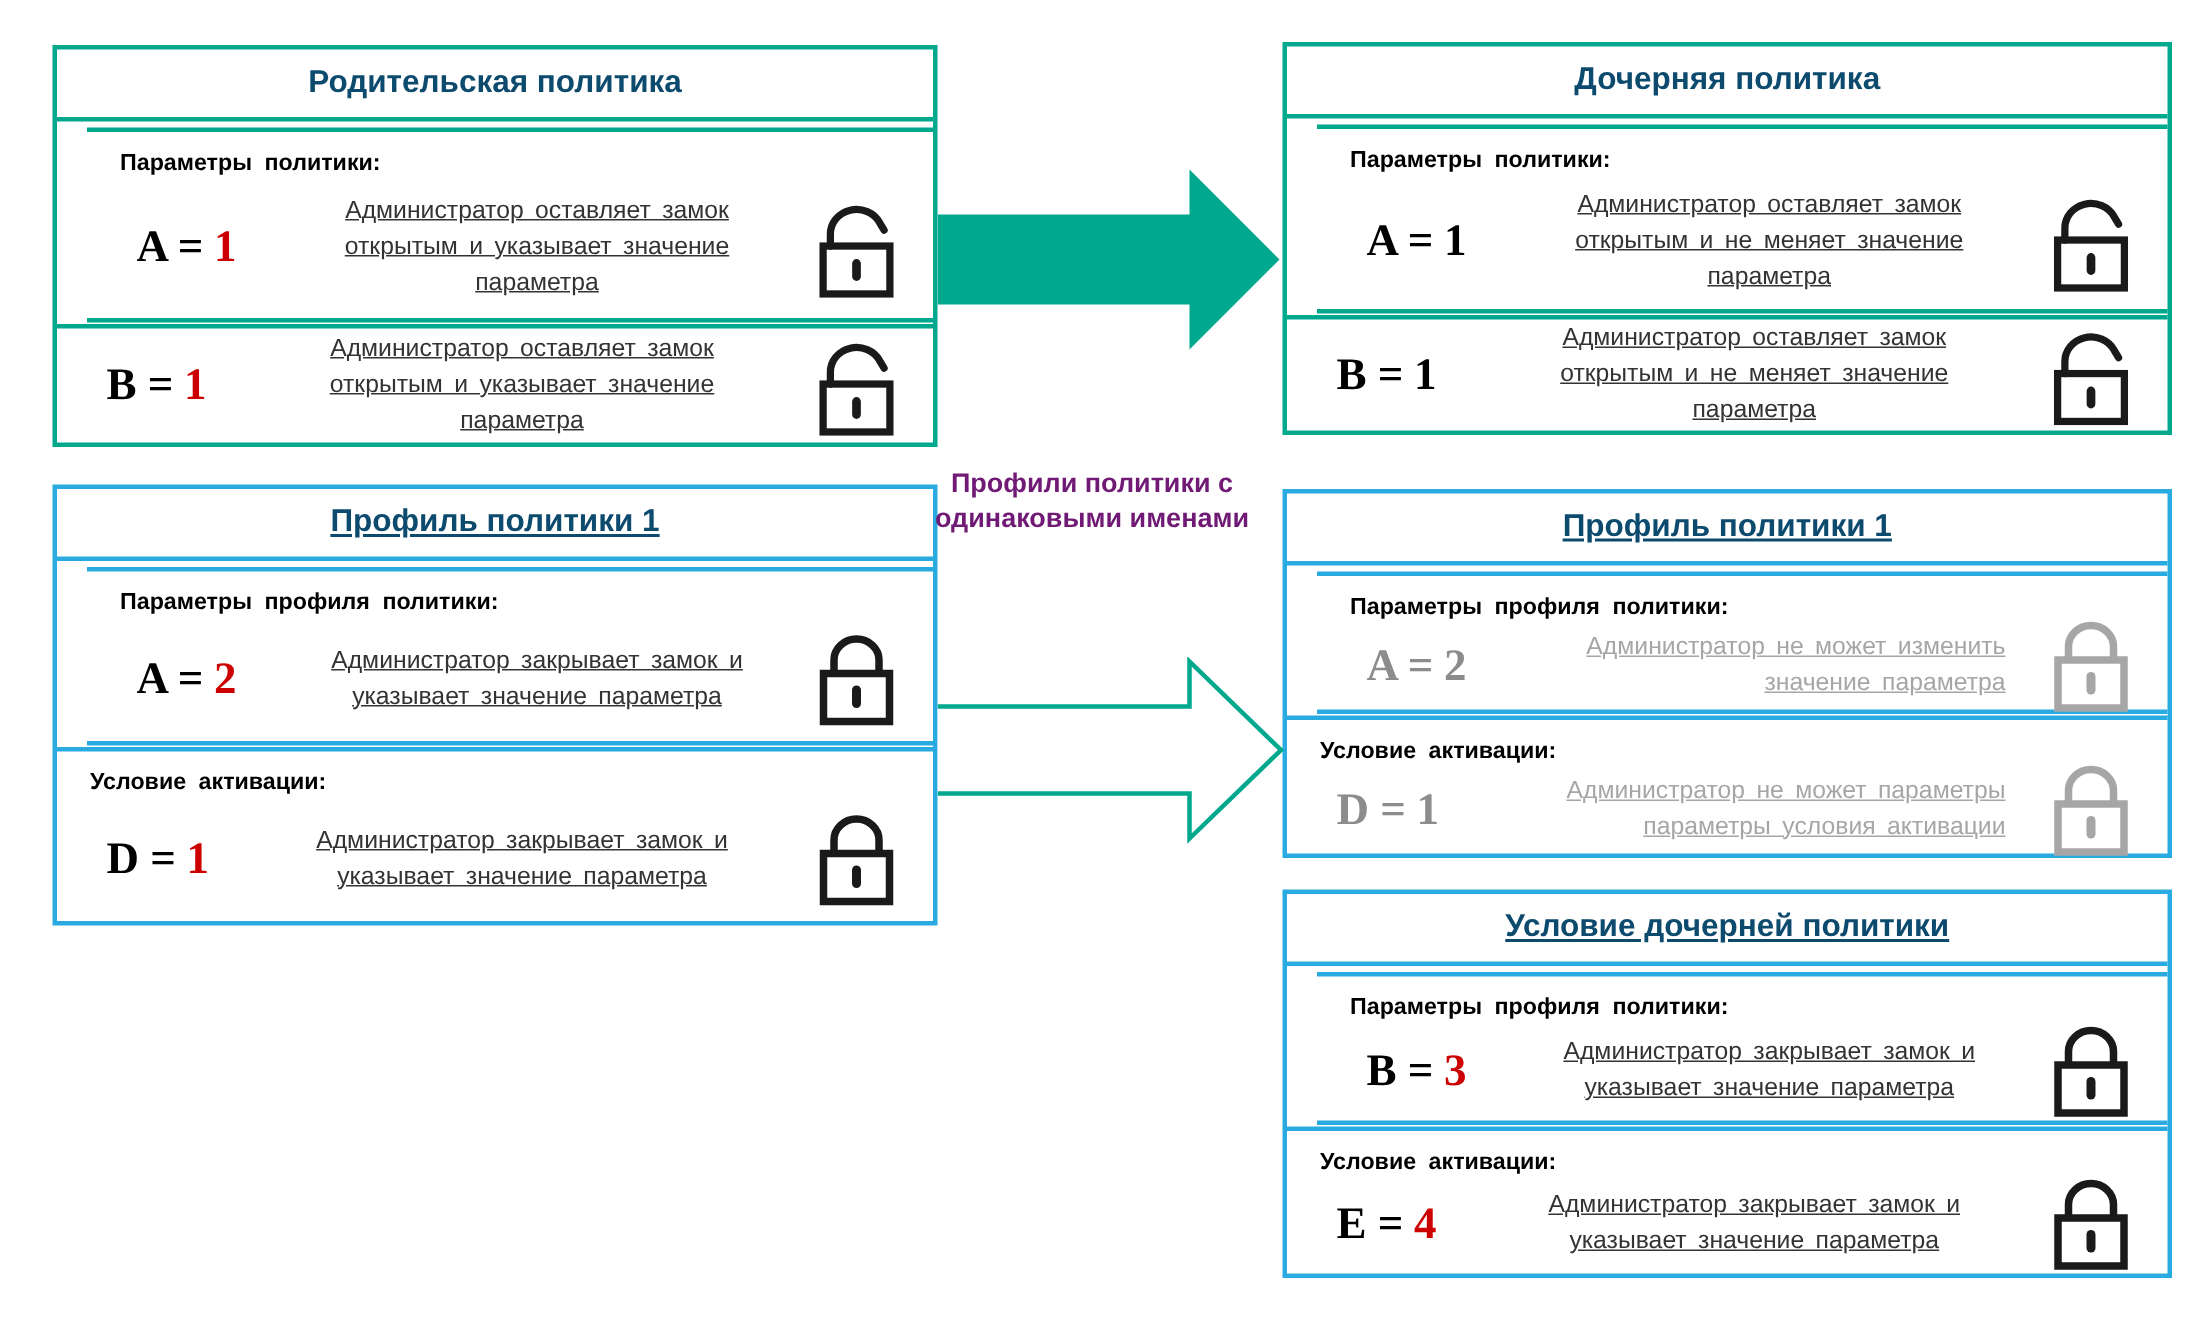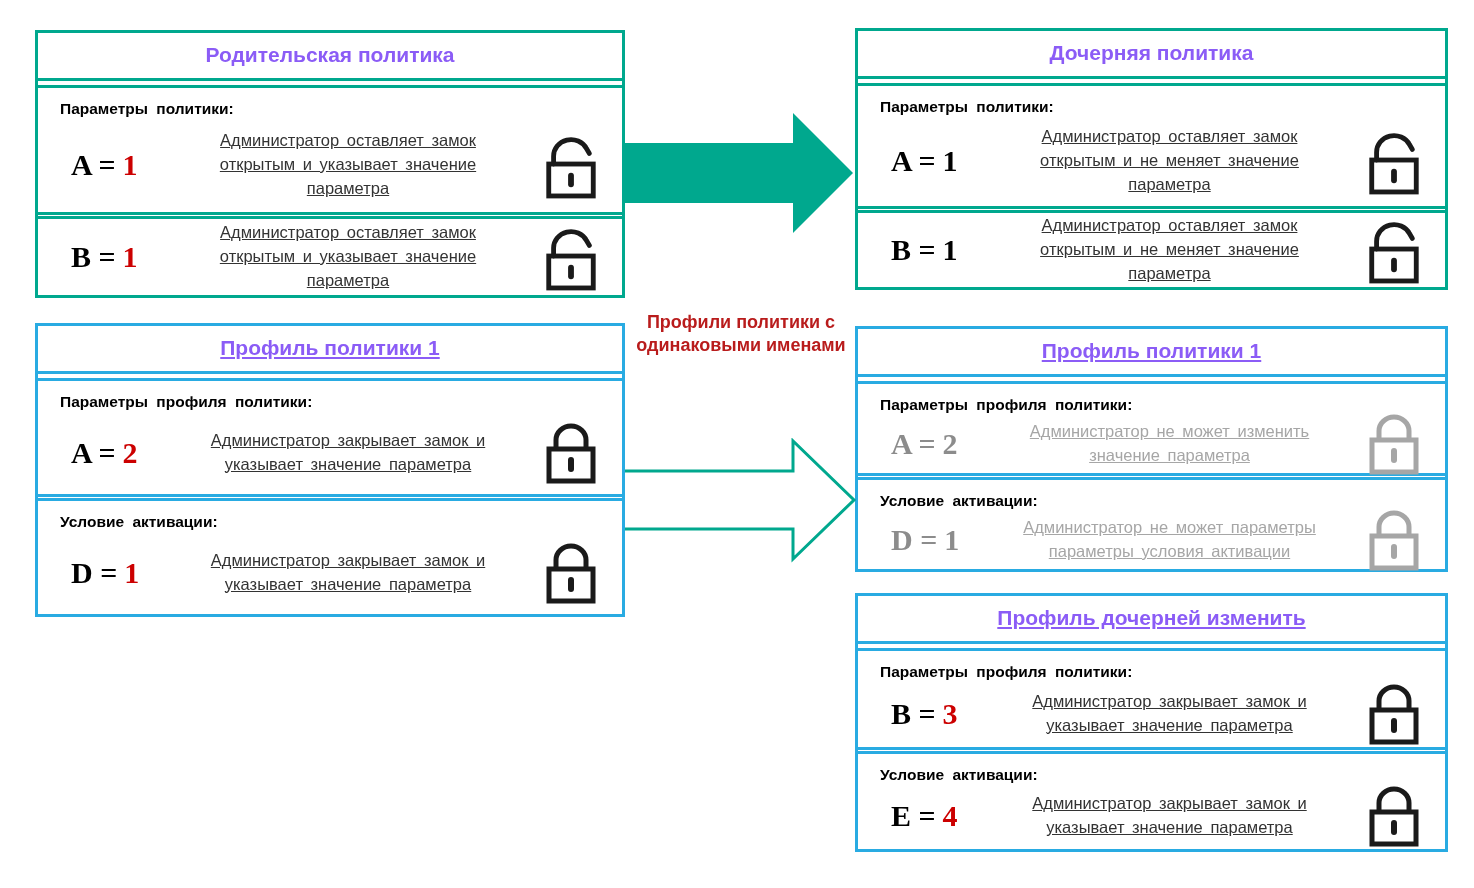--- a/index.html
+++ b/index.html
@@ -17,30 +17,30 @@
     width:1474px;height:888px;position:relative;overflow:hidden;
     font-family:"Liberation Sans",sans-serif;color:var(--ink);
   }
   .box{
     position:absolute;background:#fff;display:flex;flex-direction:column;
   }
   .box.teal{border:3px solid var(--teal);}
   .box.blue{border:3px solid var(--blue);}
   .box-title{
     flex:0 0 auto;text-align:center;font-weight:bold;font-size:21px;
-    padding:10px 4px 11px;color:#8b5cf6;
+    padding:10px 4px 11px;color:#0c4a6e;
   }
   .teal .box-title{border-bottom:3px solid var(--teal);}
   .blue .box-title{border-bottom:3px solid var(--blue);text-decoration:underline;}
   .section{
     flex:1 1 0;display:flex;flex-direction:column;min-height:0;
   }
   .teal .section{border-top:3px solid var(--teal);}
   .blue .section{border-top:3px solid var(--blue);}
-  .section.first{margin-top:4px;}
+  .section.first{margin-top:4px;margin-left:20px;}
   .section.second{margin-top:1px;}
   .teal .section.first{border-bottom:3px solid var(--teal);}
   .blue .section.first{border-bottom:3px solid var(--blue);}
   .section.tall{flex-grow:1.62;}
   .sec-label{
     flex:0 0 auto;font-weight:bold;font-size:15.5px;word-spacing:4px;
     padding:12px 0 0 22px;color:#000;
   }
   .row{
     flex:1 1 auto;display:flex;align-items:center;min-height:0;
@@ -56,26 +56,26 @@
     word-spacing:3px;color:var(--desc);max-width:372px;margin:0 auto;
     padding:0 6px;
     text-decoration:underline;
   }
   .lock{
     flex:0 0 102px;display:flex;align-items:center;justify-content:center;
     color:#1a1a1a;
   }
   .disabled .param{color:var(--dis-param);}
   .disabled .p-val.red{color:var(--dis-param);}
-  .disabled .desc{color:var(--dis-text);}
+  .disabled .desc{color:var(--dis-text);text-align:right;}
   .disabled .lock{color:var(--dis-text);}
   .arrow-svg{position:absolute;}
   .flow-label{
-    position:absolute;left:626px;top:311px;width:230px;text-align:center;
-    font-weight:bold;font-size:18px;line-height:1.28;color:#b91c1c;
+    position:absolute;left:613px;top:311px;width:230px;text-align:center;
+    font-weight:bold;font-size:18px;line-height:1.28;color:#701a75;
   }
 </style>
 </head>
 <body>
 
 <div class="box teal" style="left:35px;top:30px;width:590px;height:268px">
   <div class="box-title">Родительская политика</div>
   <div class="section first tall">
     <div class="sec-label">Параметры  политики:</div>
     <div class="row">
@@ -194,21 +194,21 @@
           <path d="M13 29 V19 A15 14 0 0 1 43 19 V29" fill="none" stroke="currentColor" stroke-width="5"></path>
           <rect x="6" y="28" width="44" height="32" fill="none" stroke="currentColor" stroke-width="5"></rect>
           <rect x="25" y="36" width="6" height="15" rx="3" fill="currentColor"></rect>
         </svg>
       </div>
     </div>
   </div>
 </div>
 
 <div class="box blue" style="left:855px;top:593px;width:593px;height:259px">
-  <div class="box-title">Профиль дочерней изменить</div>
+  <div class="box-title">Условие дочерней политики</div>
   <div class="section first">
     <div class="sec-label">Параметры  профиля политики:</div>
     <div class="row">
       <div class="param"><span>B =</span><span class="p-val red">3</span></div>
       <div class="desc">Администратор  закрывает  замок  и указывает  значение  параметра</div>
       <div class="lock">
         <svg width="56" height="64" viewBox="0 0 56 64">
           <path d="M13 29 V19 A15 14 0 0 1 43 19 V29" fill="none" stroke="currentColor" stroke-width="5"></path>
           <rect x="6" y="28" width="44" height="32" fill="none" stroke="currentColor" stroke-width="5"></rect>
           <rect x="25" y="36" width="6" height="15" rx="3" fill="currentColor"></rect>

